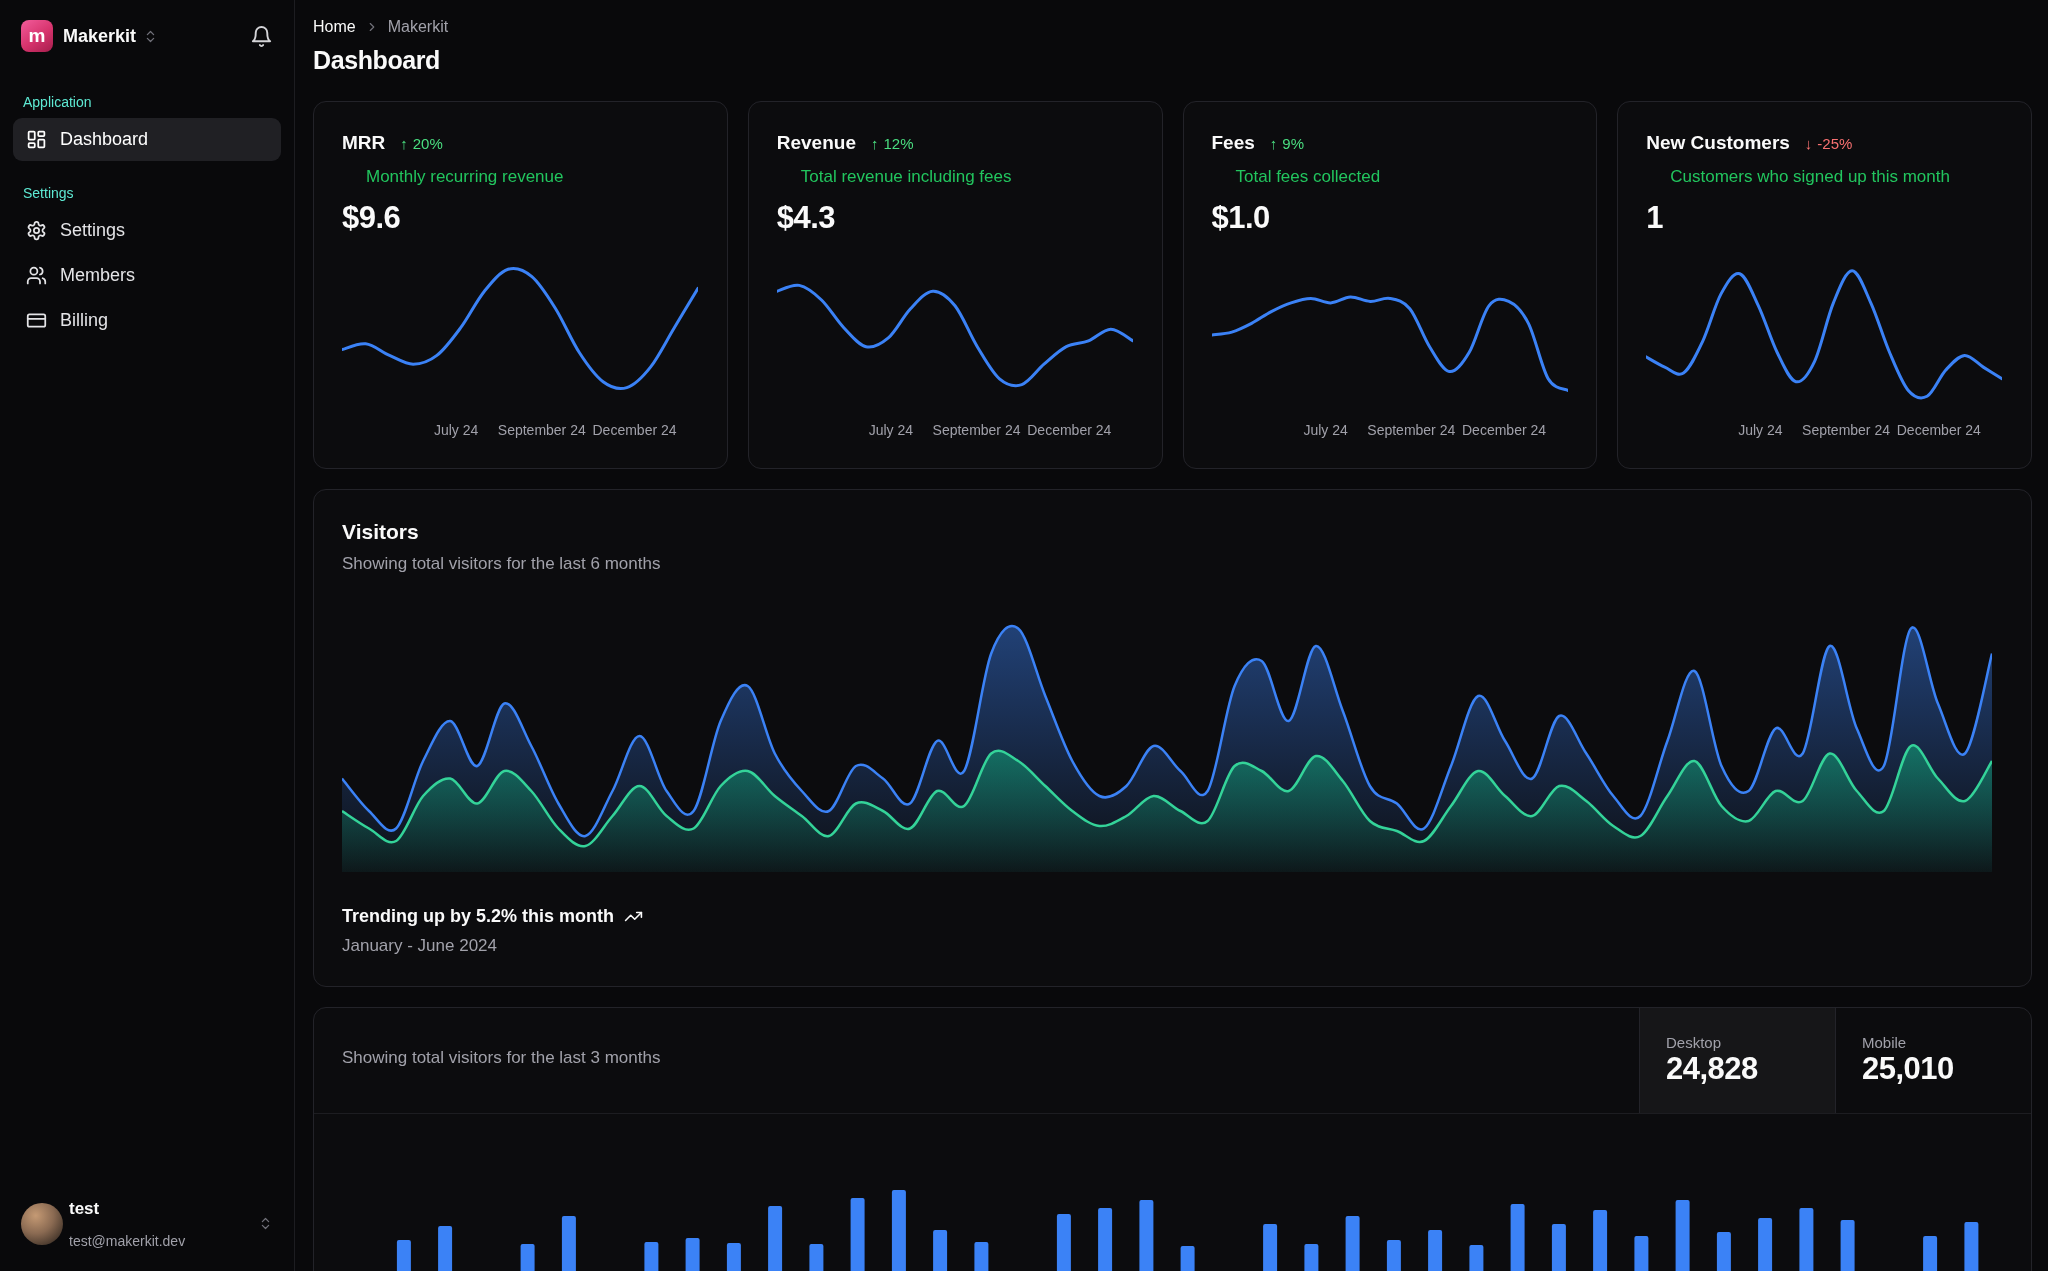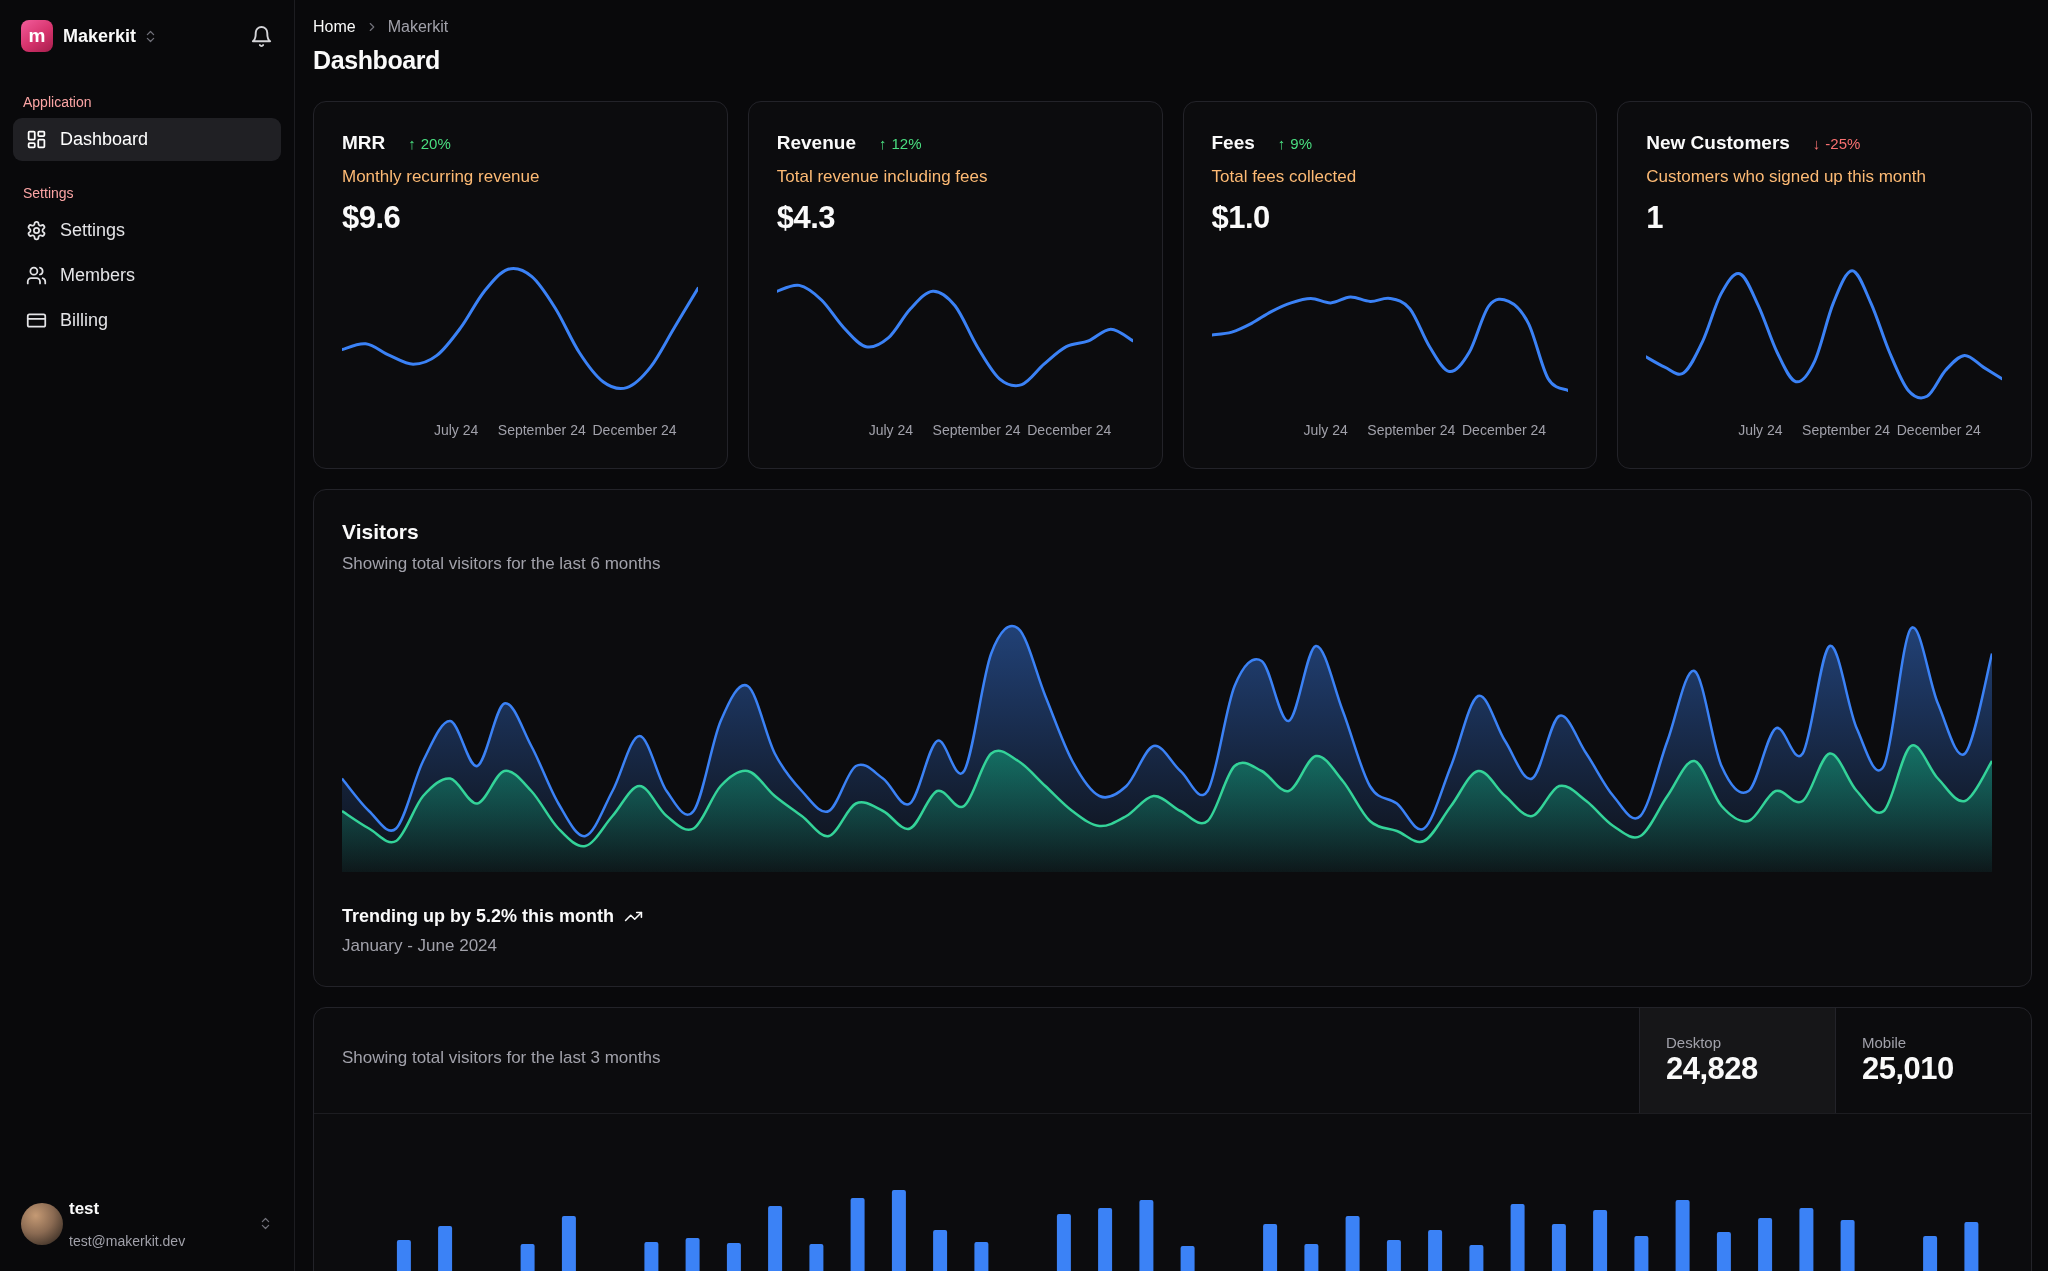--- a/index.html
+++ b/index.html
@@ -24,21 +24,21 @@
     width: 32px; height: 32px; border-radius: 8px;
     background: linear-gradient(145deg, #f25c9b 0%, #d6336c 55%, #a61e4d 100%);
     display: flex; align-items: center; justify-content: center;
     color: #fff; font-weight: 700; font-size: 19px; cursor: pointer;
   }
   .ws { display: flex; align-items: center; gap: 7px; background: none; border: none; color: #fafafa; cursor: pointer; font-family: inherit; }
   .ws-name { font-size: 18px; font-weight: 700; }
   .icon { stroke: currentColor; fill: none; stroke-width: 2; stroke-linecap: round; stroke-linejoin: round; }
   .muted-ic { color: #71717a; }
   .bell-btn { margin-left: auto; background: none; border: none; color: #d4d4d8; cursor: pointer; display: flex; }
-  .nav-label { font-size: 14px; color: #fca5a5; padding: 8px 10px 6px; margin-top: 16px; }
+  .nav-label { font-size: 14px; color: #5eead4; padding: 8px 10px 6px; margin-top: 16px; }
   .nav-item {
     display: flex; align-items: center; gap: 13px;
     padding: 11px 13px; border-radius: 9px;
     font-size: 18px; color: #e4e4e7; cursor: pointer; margin-top: 2px;
   }
   .nav-item.active { background: #202024; color: #ffffff; }
   .sb-footer {
     margin-top: auto; display: flex; align-items: center; gap: 6px;
     padding: 14px 8px 22px; cursor: pointer;
   }
@@ -57,24 +57,24 @@
   .breadcrumb .current { color: #a1a1aa; }
   h1 { font-size: 25px; font-weight: 700; letter-spacing: -0.4px; margin-top: 10px; }
 
   .card {
     background: #0c0c0e;
     border: 1px solid #232329;
     border-radius: 13px;
   }
   .stats-row { display: flex; gap: 20px; margin-top: 26px; }
   .stat-card { flex: 1; padding: 30px 28px 28px; }
-  .stat-head { display: flex; align-items: center; gap: 23px; }
+  .stat-head { display: flex; align-items: center; gap: 15px; }
   .stat-title { font-size: 19px; font-weight: 700; }
   .stat-change { font-size: 15px; display: flex; align-items: center; gap: 5px; font-weight: 500; }
-  .stat-sub { margin-top: 13px; font-size: 17px; color: #fdba74; }
+  .stat-sub { margin-top: 13px; font-size: 17px; color: #22c55e; margin-left: 24px; }
   .stat-value { margin-top: 13px; font-size: 31px; font-weight: 700; letter-spacing: -0.5px; }
   .stat-chart { display: block; margin-top: 18px; }
   .xlabels { position: relative; height: 18px; margin-top: 6px; font-size: 14px; color: #a1a1aa; }
   .xlabels span { position: absolute; transform: translateX(-50%); white-space: nowrap; }
 
   .visitors-card { margin-top: 20px; padding: 30px 28px 30px; }
   .card-title { font-size: 21px; font-weight: 700; }
   .card-sub { margin-top: 10px; font-size: 17px; color: #a1a1aa; }
   .big-chart { display: block; margin-top: 30px; }
   .trend-line { margin-top: 34px; display: flex; align-items: center; gap: 10px; font-size: 18px; font-weight: 600; }

